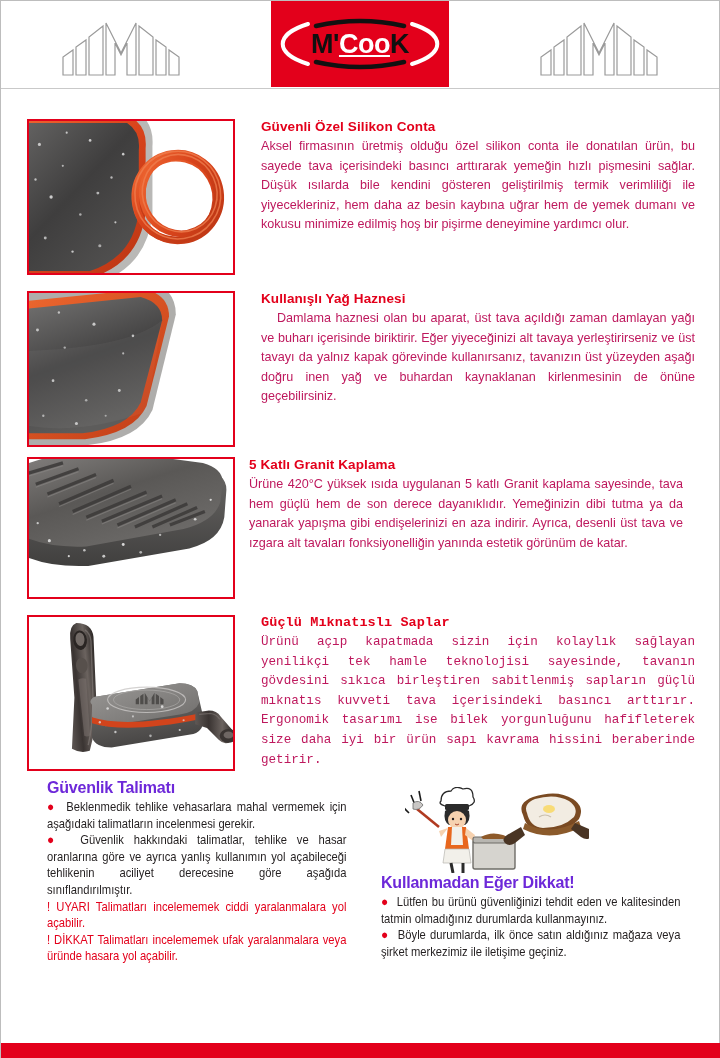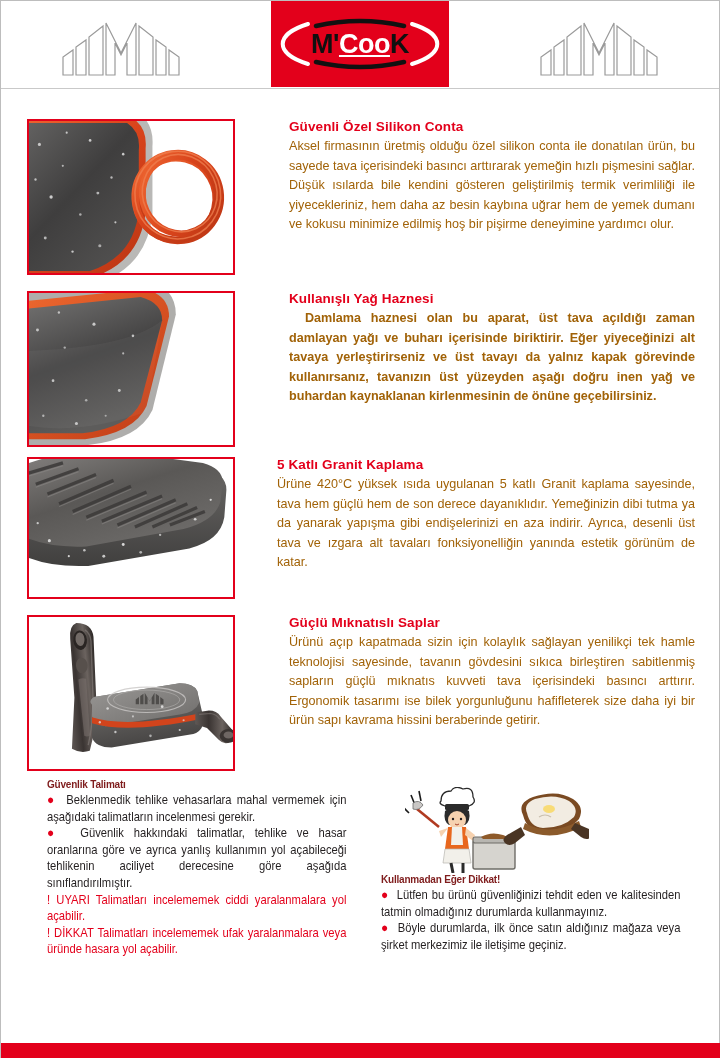--- a/index.html
+++ b/index.html
@@ -44,60 +44,59 @@
     display: flex; align-items: center; justify-content: center;
     font-family: "Liberation Sans", sans-serif;
     font-weight: bold; font-size: 27px; letter-spacing: -0.5px;
     line-height: 1;
   }
   .lt-dark { color: #101010; }
   .lt-light { color: #ffffff; text-decoration: underline; }
   .feature {
     position: absolute;
     display: flex;
-    gap: 28px;
   }
   .photo {
     border: 2px solid #e3001b;
     background: #fff;
     overflow: hidden;
     position: relative;
     flex: 0 0 auto;
   }
   .ftext { position: relative; }
   .ftitle {
     color: #e3001b;
     font-size: 13.5px;
     font-weight: bold;
     margin-bottom: 3px;
     letter-spacing: 0.1px;
   }
   .fbody {
-    color: #a16207;
+    color: #be185d;
     font-size: 12.6px;
     line-height: 19.6px;
     text-align: justify;
     text-justify: inter-word;
   }
-  .fbody.indent { text-indent: 16px; font-weight: bold; }
+  .fbody.indent { text-indent: 16px; }
 
   
   .bottom { position: absolute; left: 0; top: 770px; width: 720px; height: 288px; }
   .safety {
     position: absolute;
     left: 46px; top: 8px; width: 300px;
   }
   .usebefore {
     position: absolute;
     left: 380px; top: 103px; width: 300px;
   }
   .btitle {
-    color: #7f1d1d;
+    color: #6d28d9;
     font-weight: bold;
-    font-size: 10px;
+    font-size: 16px;
     font-family: "Liberation Sans", sans-serif;
     letter-spacing: -0.2px;
     margin-bottom: 2px;
   }
   .bullet-p {
     font-size: 12.2px;
     line-height: 16.6px;
     color: #231f20;
     text-align: justify;
     text-indent: 0;
@@ -398,21 +397,21 @@
               <circle cx="14" cy="36" r="1.2" fill="#e0e0e0"></circle>
           </g>
 
           <path d="M112 26 L126 24 Q134 24 138 30 L150 44 Q154 52 148 56 Q142 60 136 54 L124 42 L112 38 Z" fill="url(#hdl)"></path>
           <ellipse cx="146" cy="50" rx="9" ry="7" fill="#3a3432"></ellipse>
           <ellipse cx="146" cy="49" rx="5" ry="3.6" fill="#6e6663"></ellipse>
           <path d="M116 28 L128 27 Q134 28 137 33" fill="none" stroke="#8b8380" stroke-width="1.2" opacity="0.5"></path>
         </g>
       </svg>
     </div>
-    <div class="ftext" style="width:434px; margin-left:26px;">
+    <div class="ftext" style="width:434px; margin-left:26px;font-family:Liberation Mono, monospace;">
       <div class="ftitle">Güçlü Mıknatıslı Saplar</div>
       <div class="fbody">Ürünü açıp kapatmada sizin için kolaylık sağlayan yenilikçi tek hamle teknolojisi sayesinde, tavanın gövdesini sıkıca birleştiren sabitlenmiş sapların güçlü mıknatıs kuvveti  tava içerisindeki basıncı arttırır. Ergonomik tasarımı ise bilek yorgunluğunu hafifleterek size daha iyi bir ürün sapı kavrama hissini beraberinde getirir.</div>
     </div>
   </div>
 
   <div class="bottom">
 
     <div class="safety">
       <div class="btitle">Güvenlik Talimatı</div>
       <p class="bullet-p"><span class="dot">●</span>&nbsp; <span>Beklenmedik tehlike vehasarlara mahal vermemek için aşağıdaki talimatların incelenmesi gerekir.</span></p>

